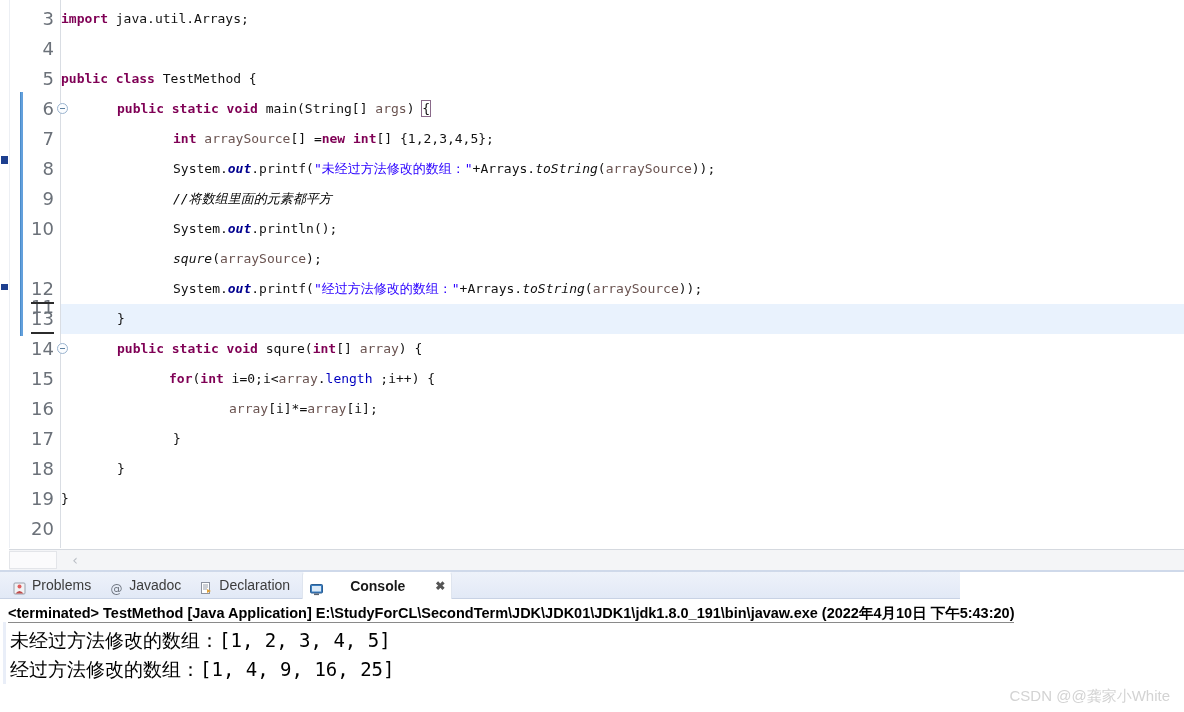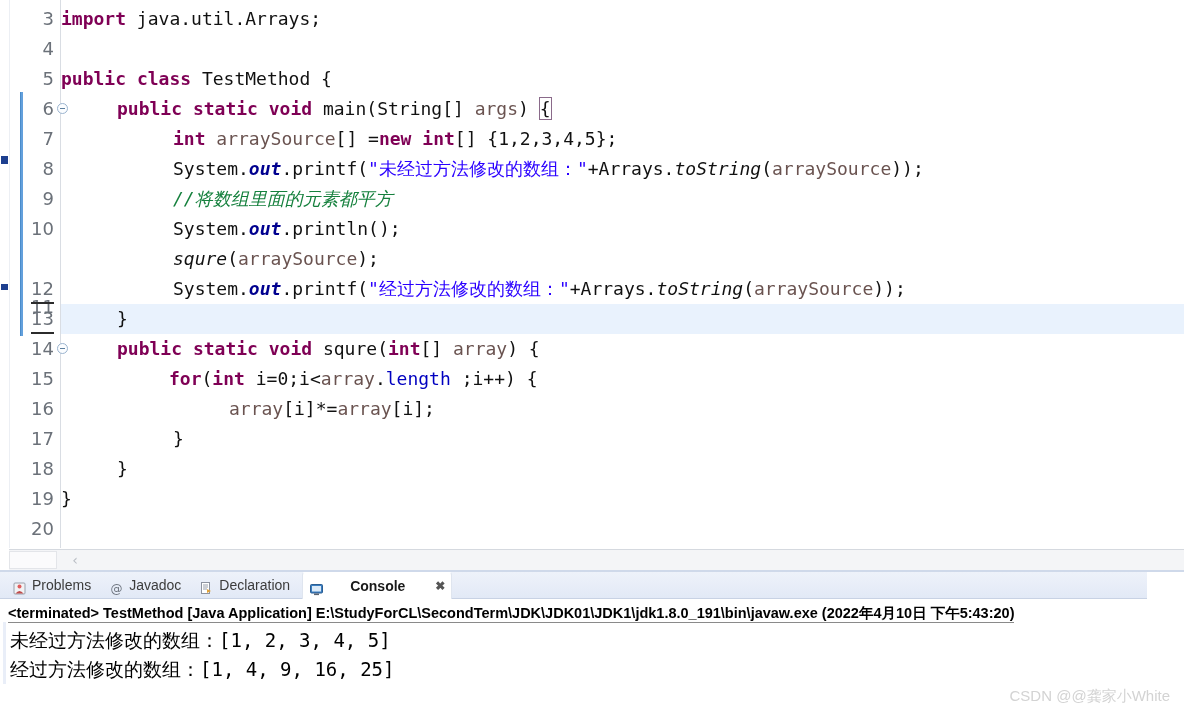--- a/index.html
+++ b/index.html
@@ -83,29 +83,29 @@
   .fold-glyph::after {
     content: "";
     position: absolute; left: 2px; top: 4px;
     width: 5px; height: 1px; background: #5d7f9e;
   }
 
   .code {
     position: absolute; left: 0; top: 0;
     height: 30px; line-height: 30px;
     font-family: "DejaVu Sans Mono", monospace;
-    font-size: 18px;
+    font-size: 13px;
     color: #111111;
     white-space: pre;
     letter-spacing: 0px;
   }
   .kw  { color: #7f0055; font-weight: bold; }
   .id  { color: #6a5350; }
   .str { color: #2a00ff; }
-  .cmt { color: #15803d; font-style: italic; }
+  .cmt { color: #000000; font-style: italic; }
   .fld { color: #0000c0; }
   .stat{ color: #00008f; font-weight: bold; font-style: italic; }
   .sm  { color: #111111; font-style: italic; }
   .brk { outline: 1px solid #8a6a8a; }
 
   
   .hscroll {
     position: absolute; left: 9px; top: 549px; width: 1175px; height: 20px;
     background: #f4f5f7;
     border-top: 1px solid #d5d9df;
@@ -123,21 +123,21 @@
     font-family: "DejaVu Sans", sans-serif;
   }
 
   
   .panel {
     position: absolute; left: 0; top: 570px; width: 1184px; height: 142px;
     background: #ffffff;
     border-top: 2px solid #cfd9ea;
   }
   .tabbar {
-    position: absolute; left: 0; top: 0; width: 1147px; height: 26px;
+    position: absolute; left: 0; top: 0; width: 960px; height: 26px;
     background: linear-gradient(#eef2fa, #e2e9f6);
     border-bottom: 1px solid #c8d2e4;
   }
   .tab {
     position: absolute; top: 0; height: 26px; line-height: 26px;
     font-family: "Liberation Sans", sans-serif;
     font-size: 14px;
     color: #3c3c3c;
     padding: 0 6px;
     display: flex; align-items: center; gap: 5px;

